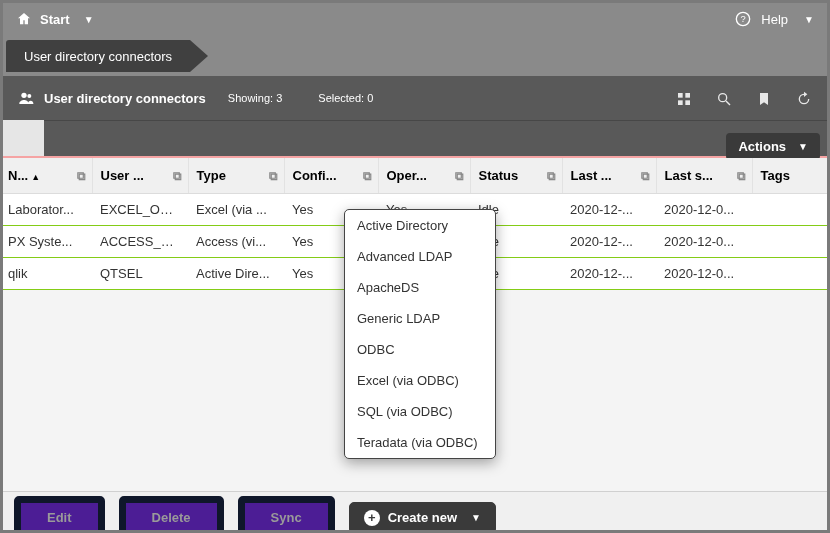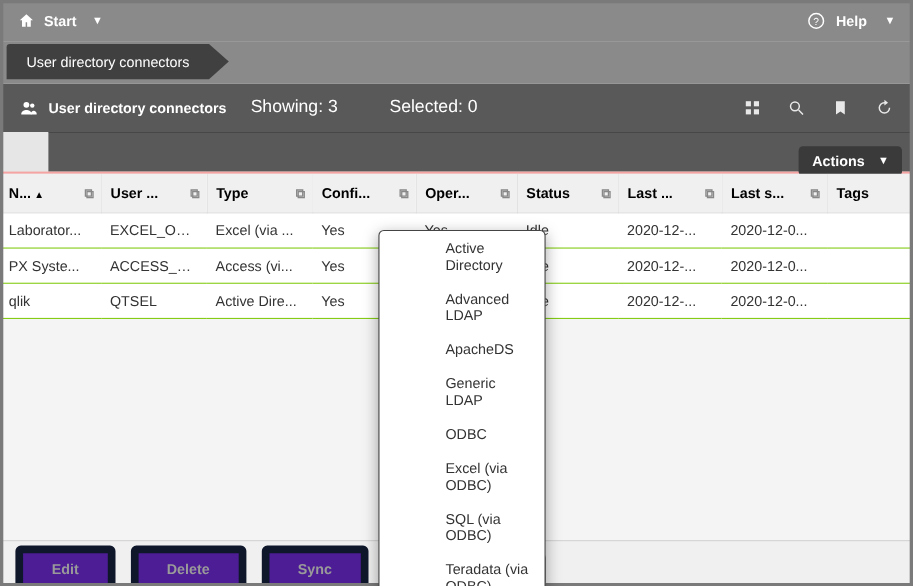--- a/index.html
+++ b/index.html
@@ -56,21 +56,21 @@
   .sectionbar {
     background: #595959;
     height: 44px;
     display: flex;
     align-items: center;
     color: #fff;
     padding: 0 18px;
     gap: 12px;
   }
   .sectionbar .title { font-weight: bold; display: flex; align-items: center; gap: 10px; }
-  .sectionbar .info { margin-left: 10px; font-size: 16px; }
+  .sectionbar .info { margin-left: 10px; font-size: 11px; }
   .sectionbar-icons { margin-left: auto; display: flex; align-items: center; gap: 24px; font-size: 16px; color: #e8e8e8; }
   .actions-row {
     background: #595959;
     height: 36px;
     display: flex;
     align-items: center;
     justify-content: flex-end;
     padding: 16px 10px 0 0;
     border-top: 1px solid rgba(0,0,0,0.2);
     margin-left: 44px;
@@ -168,21 +168,20 @@
     border-radius: 5px;
     box-shadow: 0 4px 14px rgba(0,0,0,0.35);
     z-index: 50;
     overflow: hidden;
   }
   .dropdown-item {
     padding: 8px 12px;
     font-size: 13px;
     color: #333;
     cursor: pointer;
-    margin-left: 48px;
   }
   .dropdown::after {
     content: '';
     position: absolute;
     bottom: -10px;
     left: 50%;
     transform: translateX(-50%);
     width: 0; height: 0;
     border-left: 10px solid transparent;
     border-right: 10px solid transparent;
@@ -209,21 +208,21 @@
     <span style="font-weight:bold">Start</span>
     <span class="chev-down">▼</span>
   </div>
   <div class="topbar-right">
     <span class="help-icon">
       <svg viewBox="0 0 24 24">
           <circle cx="12" cy="12" r="10" fill="none" stroke="currentColor" stroke-width="2"></circle>
           <text x="12" y="17" text-anchor="middle" font-size="14" fill="currentColor">?</text>
         </svg>
     </span>
-    <span style="font-weight:bold">Help</span>
+    <span style="font-weight:normal">Help</span>
     <span class="chev-down">▼</span>
   </div>
 </div>
 
 <div class="breadcrumb-bar">
   <div class="breadcrumb-tab">
     <span>User directory connectors</span>
   </div>
 </div>
 
@@ -236,21 +235,21 @@
           <path d="M2 20c0-3 4-5 7-5s7 2 7 5v1H2z"></path>
           <path d="M15 20c0-2 2-4 4-4s4 2 4 4v1h-8z"></path>
         </svg>
     </span>
     <span>User directory connectors</span>
   </div>
   <span class="info">
     <span>Showing:</span>
     <span>3</span>
   </span>
-  <span class="info" style="margin-left:35px">
+  <span class="info" style="margin-left:24px">
     <span>Selected:</span>
     <span>0</span>
   </span>
   <div class="sectionbar-icons">
     <span class="grid-icon">
       <svg viewBox="0 0 24 24">
           <rect x="3" y="3" width="7" height="7"></rect>
           <rect x="14" y="3" width="7" height="7"></rect>
           <rect x="3" y="14" width="7" height="7"></rect>
           <rect x="14" y="14" width="7" height="7"></rect>

